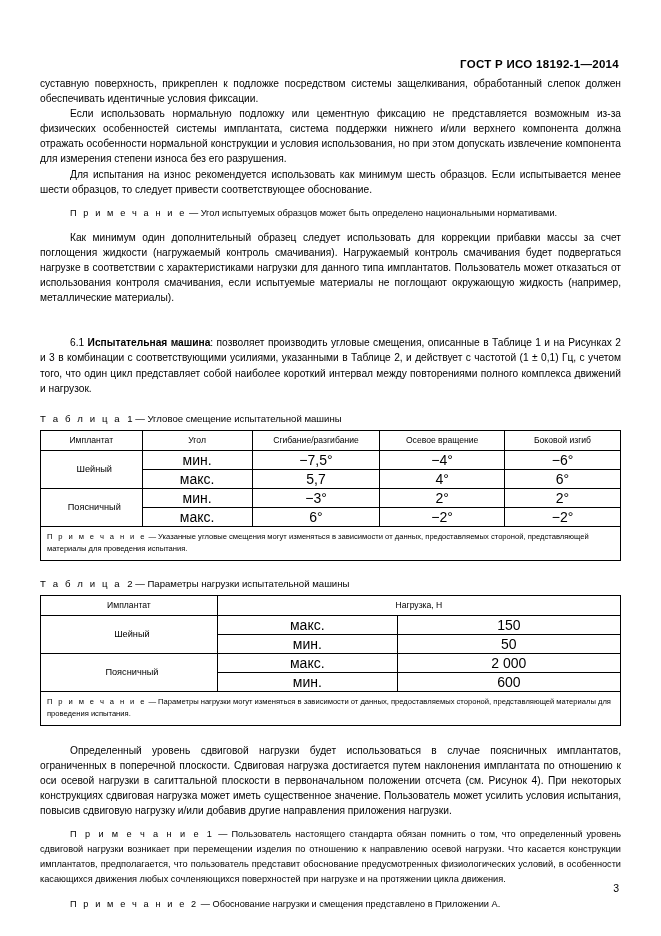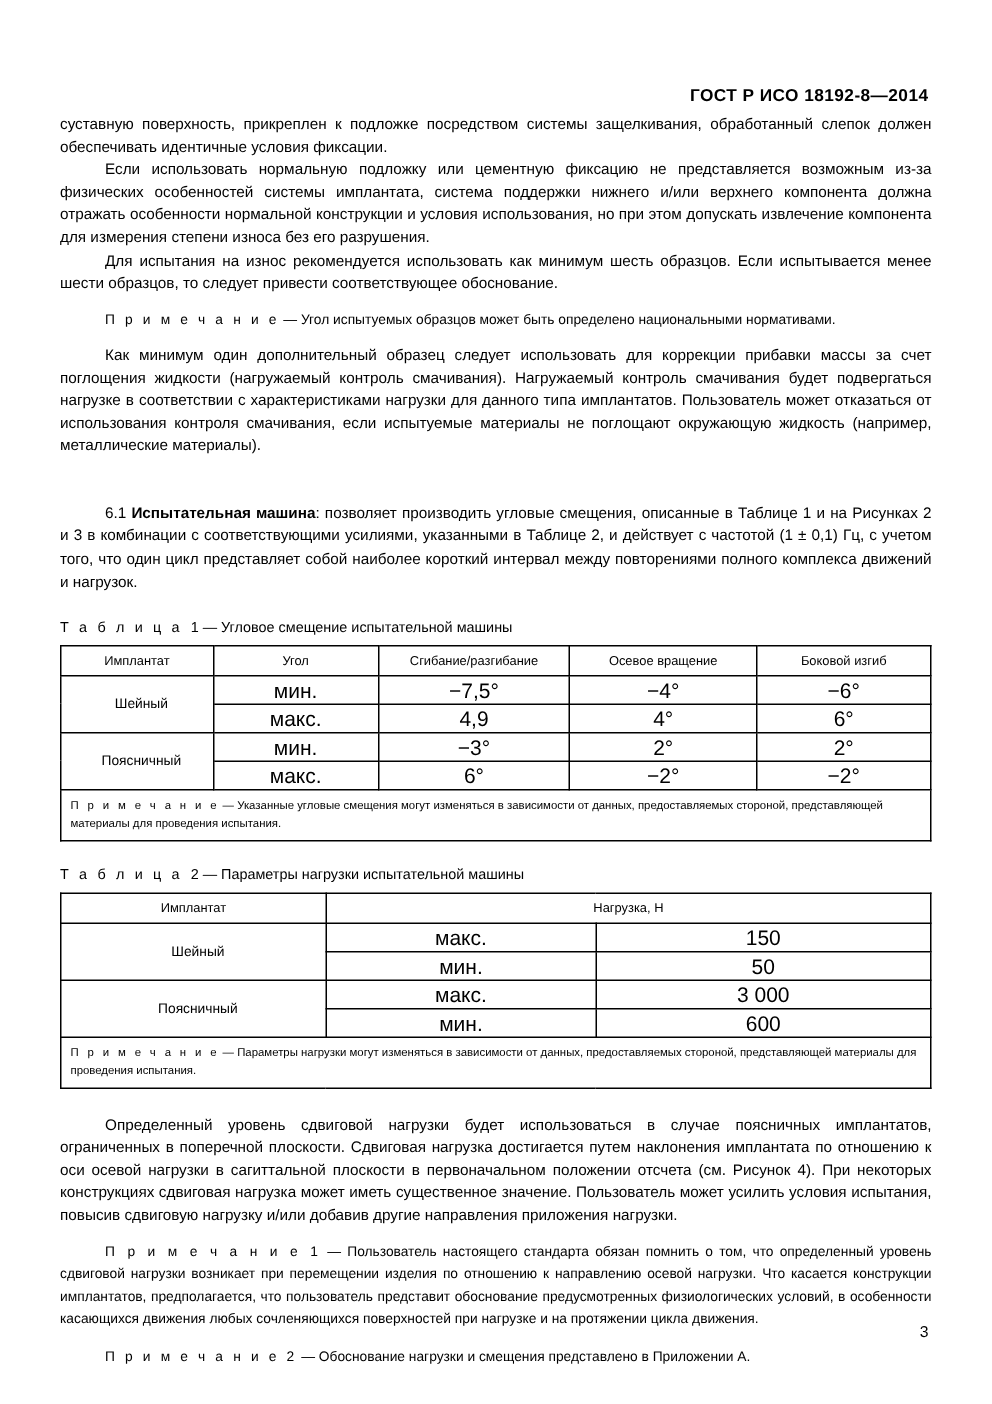--- a/index.html
+++ b/index.html
@@ -139,21 +139,21 @@
     bottom: 42px;
     font-size: 10.5px;
   }
 </style>
 </head>
 <body>
 
 <div class="page">
 
   <div class="doc-header">
-    <span>ГОСТ Р ИСО 18192-8—2014</span>
+    <span>ГОСТ Р ИСО 18192-1—2014</span>
   </div>
 
   <div class="body-block">
 
     <p class="para">суставную поверхность, прикреплен к подложке посредством системы защелкивания, обработанный слепок должен обеспечивать идентичные условия фиксации.</p>
 
     <p class="para indent">Если использовать нормальную подложку или цементную фиксацию не представляется возможным из-за физических особенностей системы имплантата, система поддержки нижнего и/или верхнего компонента должна отражать особенности нормальной конструкции и условия использования, но при этом допускать извлечение компонента для измерения степени износа без его разрушения.</p>
 
     <p class="para indent">Для испытания на износ рекомендуется использовать как минимум шесть образцов. Если испытывается менее шести образцов, то следует привести соответствующее обоснование.</p>
 
@@ -198,21 +198,21 @@
     <tbody>
       <tr>
         <td class="implant" rowspan="2">Шейный</td>
         <td>мин.</td>
         <td>−7,5°</td>
         <td>−4°</td>
         <td>−6°</td>
       </tr>
       <tr class="group-end">
         <td>макс.</td>
-        <td>4,9</td>
+        <td>5,7</td>
         <td>4°</td>
         <td>6°</td>
       </tr>
       <tr>
         <td class="implant" rowspan="2">Поясничный</td>
         <td>мин.</td>
         <td>−3°</td>
         <td>2°</td>
         <td>2°</td>
       </tr>
@@ -250,21 +250,21 @@
         <td>макс.</td>
         <td>150</td>
       </tr>
       <tr class="group-end">
         <td>мин.</td>
         <td>50</td>
       </tr>
       <tr>
         <td class="implant" rowspan="2">Поясничный</td>
         <td>макс.</td>
-        <td>3 000</td>
+        <td>2 000</td>
       </tr>
       <tr>
         <td>мин.</td>
         <td>600</td>
       </tr>
       <tr>
         <td class="note-cell" colspan="3"><span class="sp">П р и м е ч а н и е</span><span> — Параметры нагрузки могут изменяться в зависимости от данных, предоставляемых стороной, представляющей материалы для проведения испытания.</span></td>
       </tr>
     </tbody>
   </table>

